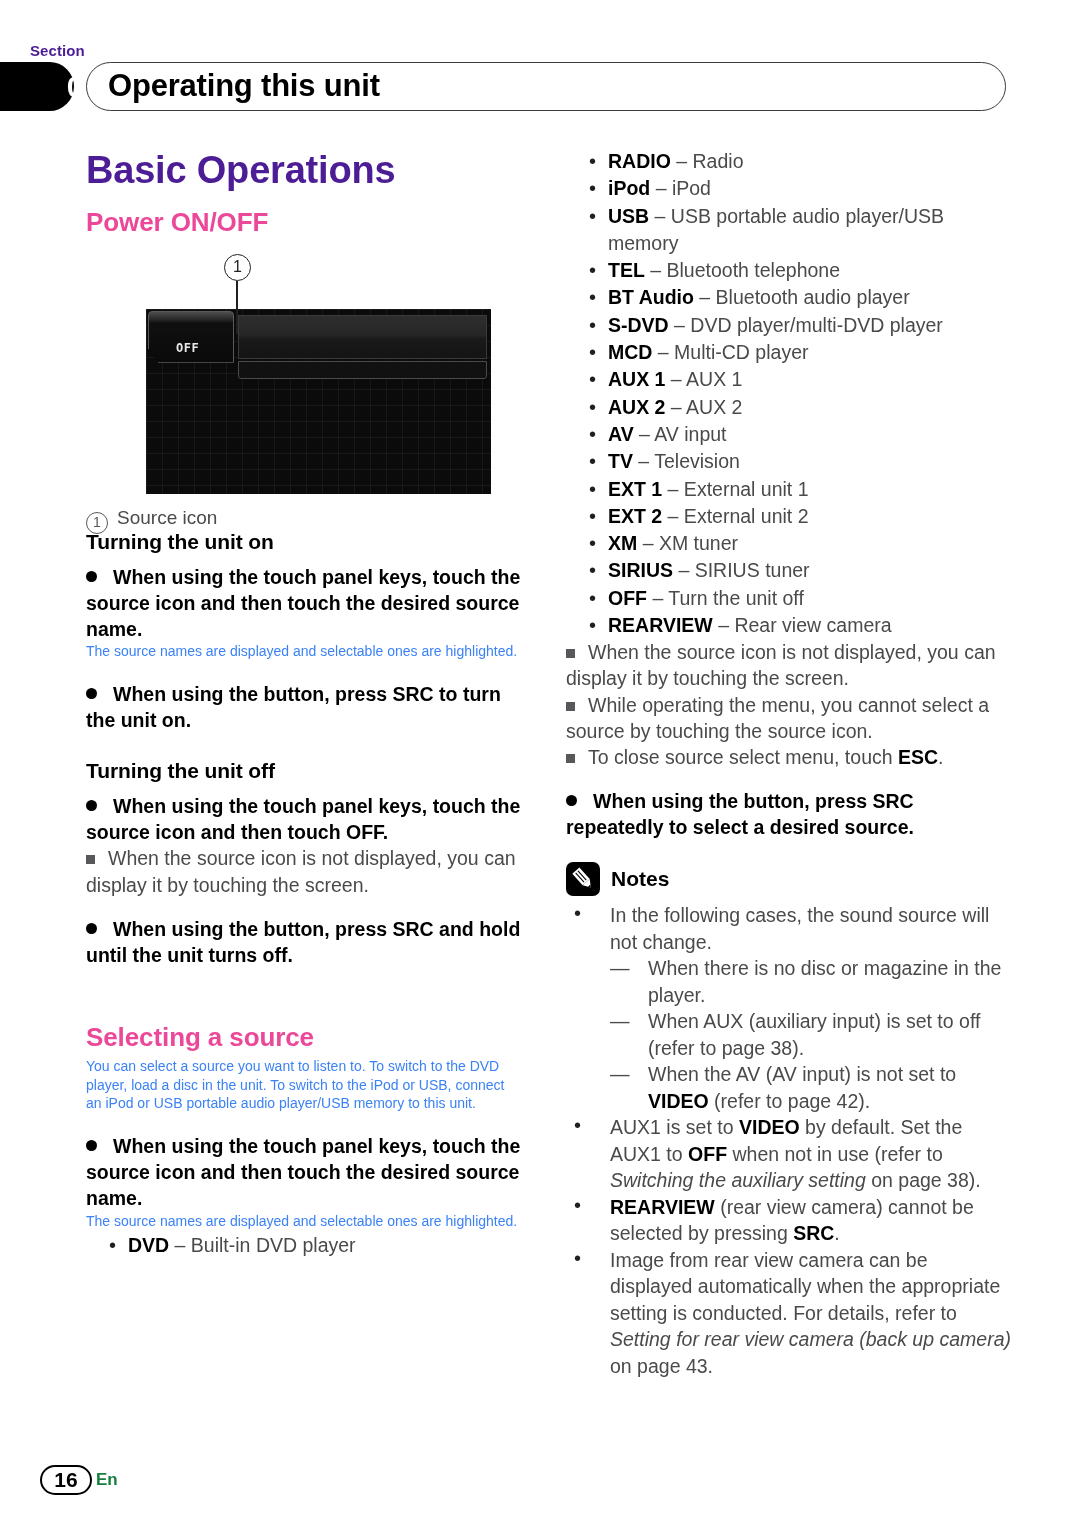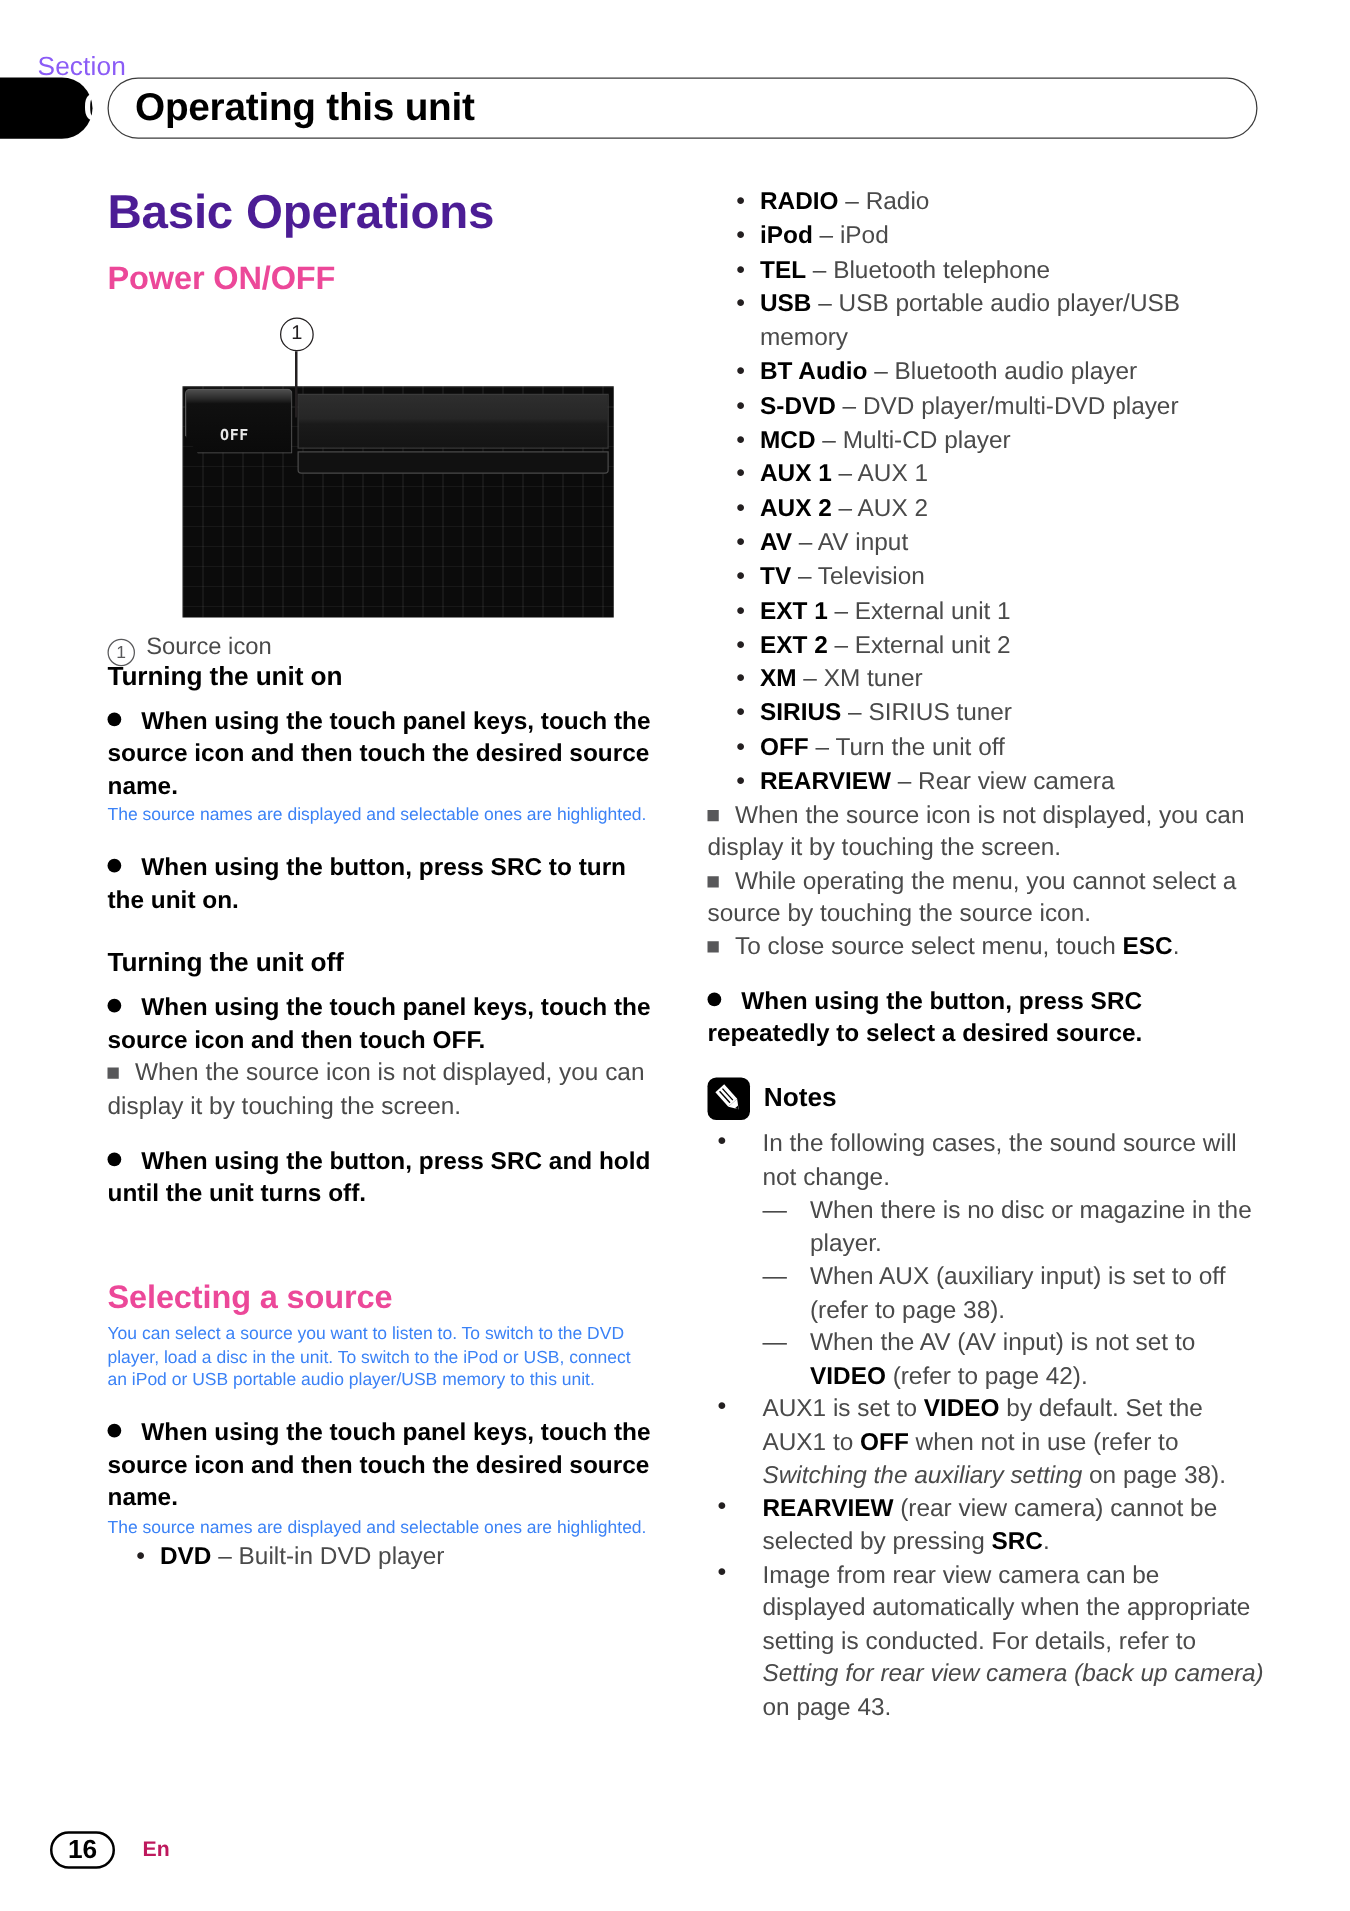--- a/index.html
+++ b/index.html
@@ -12,22 +12,22 @@
     position: relative;
     font-family: "Liberation Sans", sans-serif;
     color: #231f20;
     overflow: hidden;
   }
 
   
   .hdr { position: absolute; left: 0; top: 0; width: 1080px; height: 140px; }
   .hdr-section-label {
     position: absolute; left: 30px; top: 42px;
-    font-size: 21px; font-weight: normal; letter-spacing: .1px;
-    color: #8b5cf6;
+    font-size: 15px; font-weight: bold; letter-spacing: .1px;
+    color: #4c1d95;
   }
   .hdr-numtab {
     position: absolute; left: -40px; top: 62px;
     width: 114px; height: 49px;
     background: #000;
     border-radius: 0 26px 26px 0;
   }
   .hdr-num {
     position: absolute; left: 48px; top: 70px;
     width: 70px; text-align: center;
@@ -194,21 +194,21 @@
     color: #58585a; margin-right: 9px; vertical-align: -3px;
   }
 
   
   .footer { position: absolute; left: 40px; bottom: 34px; display: flex; align-items: center; }
   .pagenum {
     width: 52px; height: 30px; border: 2.2px solid #000; border-radius: 16px;
     display: flex; align-items: center; justify-content: center;
     font-size: 21px; font-weight: bold; color: #000;
   }
-  .lang { margin-left: 22px; font-size: 17px; font-weight: bold; color: #be185d; }
+  .lang { margin-left: 4px; font-size: 17px; font-weight: bold; color: #15803d; }
 </style>
 </head>
 <body>
 
 <div class="hdr">
   <div class="hdr-section-label">Section</div>
   <div class="hdr-numtab"></div>
   <div class="hdr-num">03</div>
   <div class="hdr-bar"></div>
   <div class="hdr-title">Operating this unit</div>
@@ -281,22 +281,22 @@
     <li><b>DVD</b> <span>– Built-in DVD player</span></li>
   </ul>
 
 </div>
 
 <div class="col col-right">
 
   <ul class="srclist" id="srclist-right">
       <li><b>RADIO</b> <span>– Radio</span></li>
       <li><b>iPod</b> <span>– iPod</span></li>
+      <li><b>USB</b> <span>– USB portable audio player/USB memory</span></li>
       <li><b>TEL</b> <span>– Bluetooth telephone</span></li>
-      <li><b>USB</b> <span>– USB portable audio player/USB memory</span></li>
       <li><b>BT Audio</b> <span>– Bluetooth audio player</span></li>
       <li><b>S-DVD</b> <span>– DVD player/multi-DVD player</span></li>
       <li><b>MCD</b> <span>– Multi-CD player</span></li>
       <li><b>AUX 1</b> <span>– AUX 1</span></li>
       <li><b>AUX 2</b> <span>– AUX 2</span></li>
       <li><b>AV</b> <span>– AV input</span></li>
       <li><b>TV</b> <span>– Television</span></li>
       <li><b>EXT 1</b> <span>– External unit 1</span></li>
       <li><b>EXT 2</b> <span>– External unit 2</span></li>
       <li><b>XM</b> <span>– XM tuner</span></li>

